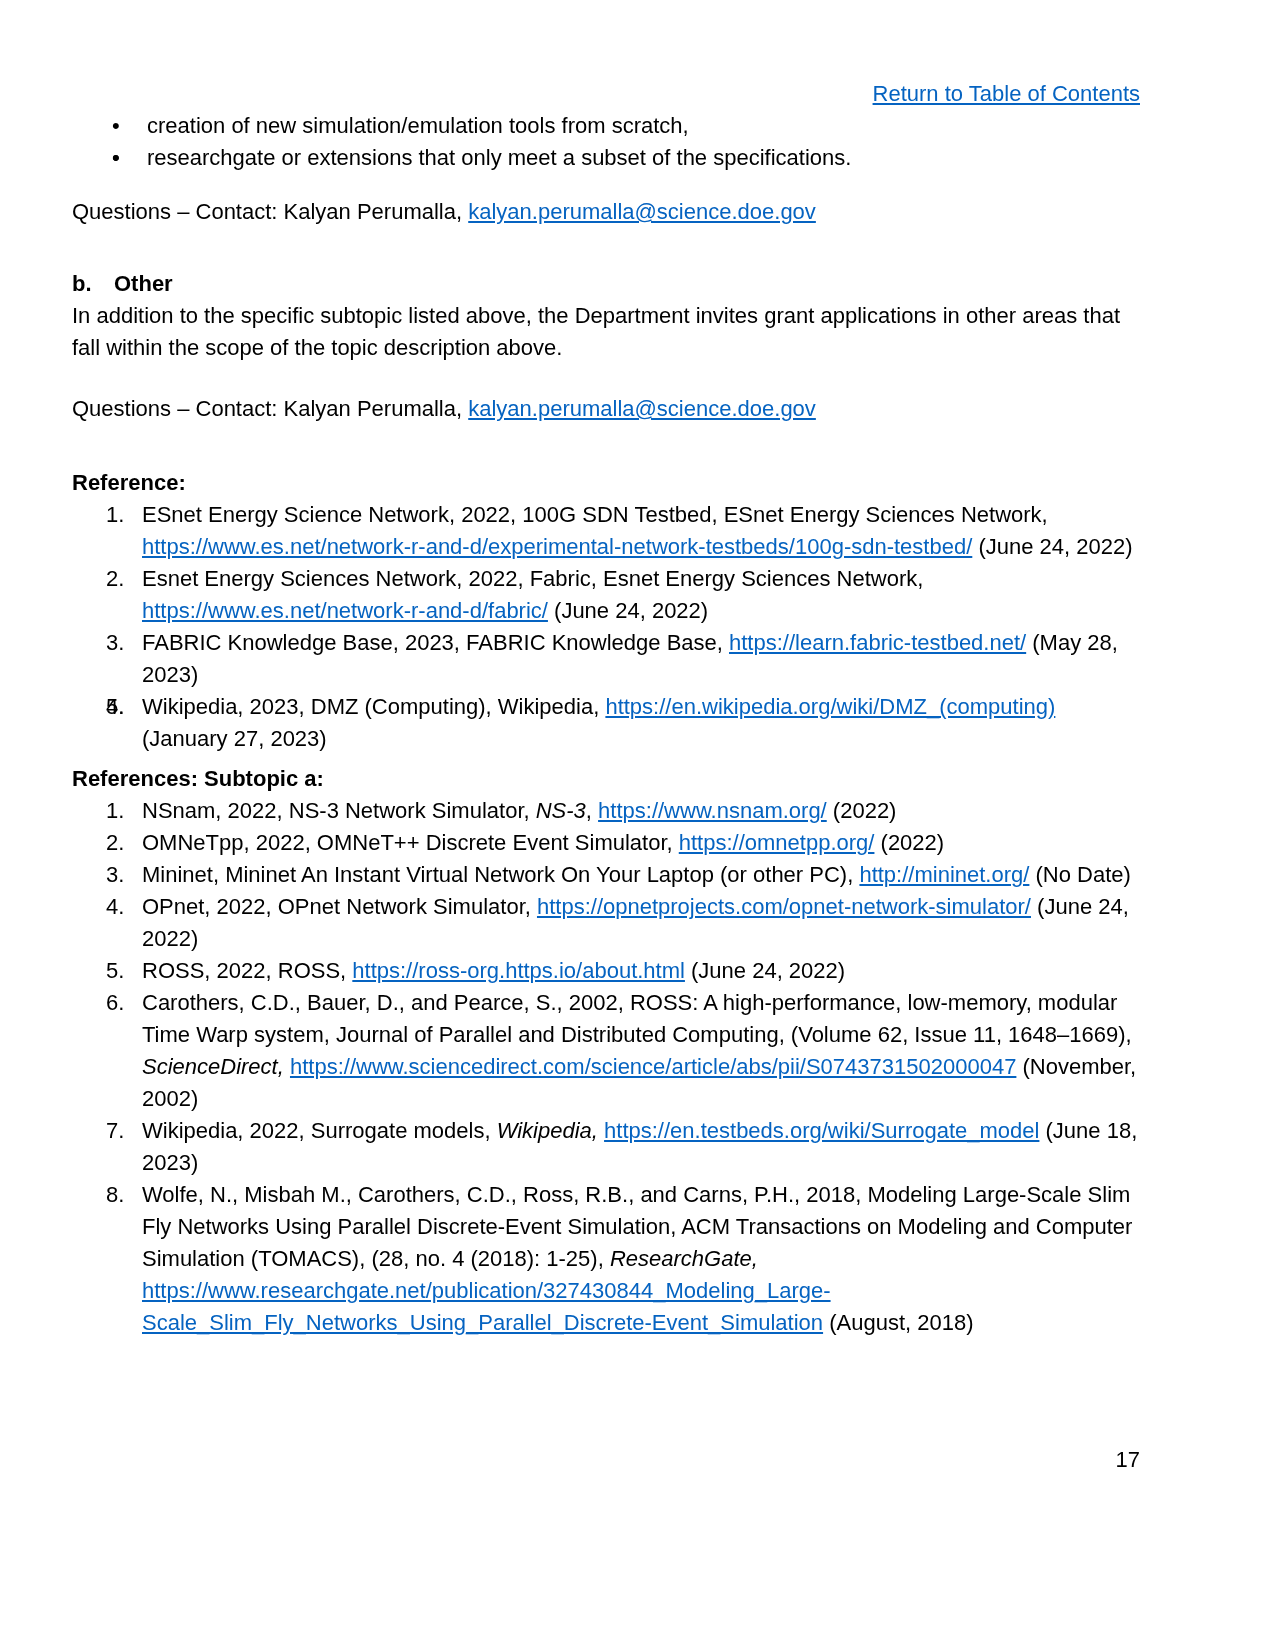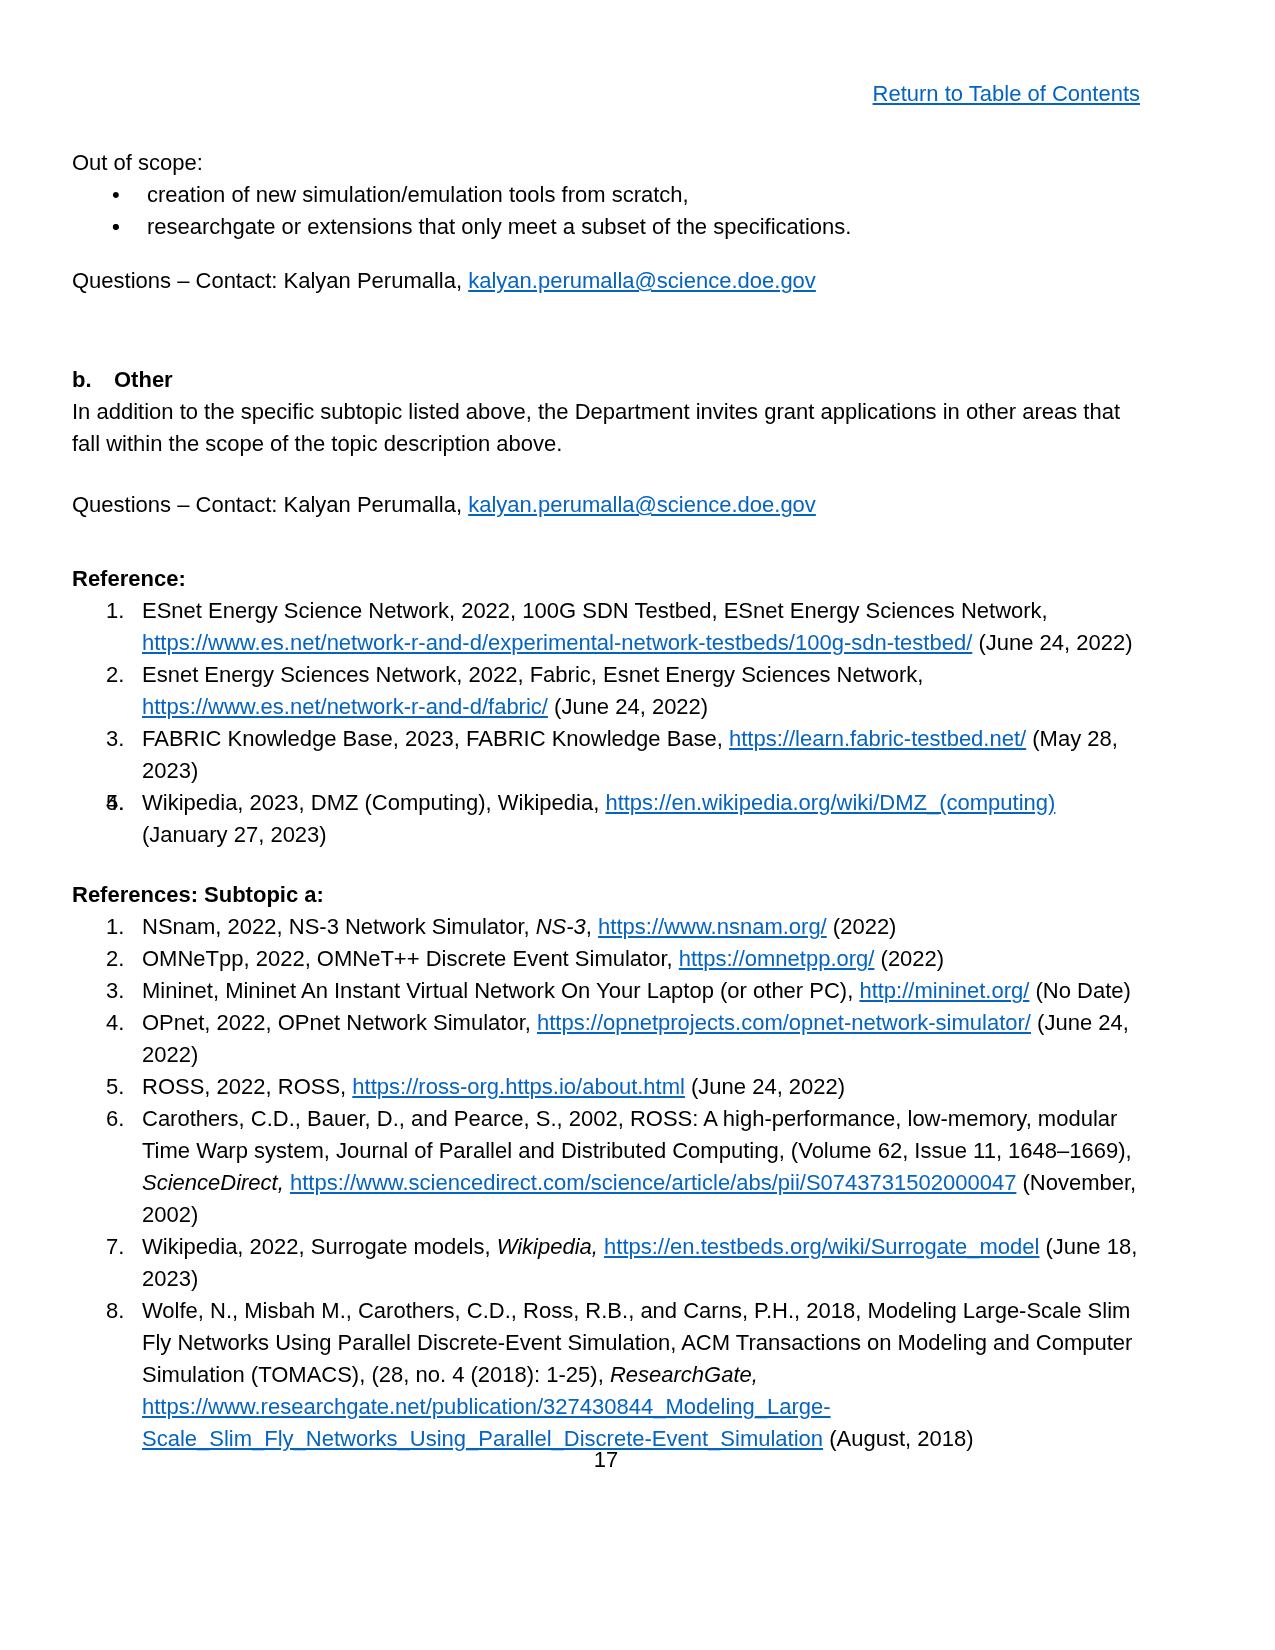--- a/index.html
+++ b/index.html
@@ -17,47 +17,46 @@
   }
   .toc-line { text-align:right; }
   a.lnk, .lnk { color:#0563C1; text-decoration:underline; cursor:pointer; overflow-wrap:anywhere; }
   .it { font-style:italic; }
 
   .out-of-scope-heading { margin-top:37px; }
   .bullet-item { position:relative; padding-left:75px; }
   .bullet-glyph { position:absolute; left:40px; top:0; }
 
   .contact-line-1 { margin-top:22px; }
-  .other-heading { margin-top:67px; font-weight:bold; }
+  .other-heading { margin-top:40px; font-weight:bold; }
   .other-label { display:inline-block; min-width:42px; }
   .contact-line-2 { margin-top:29px; }
 
   .ref-heading { margin-top:42px; font-weight:bold; }
-  .subtopic-heading { margin-top:28px; font-weight:bold; }
+  .subtopic-heading { margin-top:8px; font-weight:bold; }
 
   .ref-item { position:relative; padding-left:70px; }
   .ref-item .num { position:absolute; left:34px; top:0; }
 
   .footer-pagenum {
     position:absolute;
     top:1444px; left:72px;
     width:1068px;
-    text-align:center;
+    text-align:right;
   }
 </style>
 </head>
 <body>
 
 <div class="page">
 
   <div class="toc-line">
     <a class="lnk" href="#">Return to Table of Contents</a>
   </div>
 
-  <div class="out-of-scope-heading">Out of scope:</div>
 
   <div>
       <div class="bullet-item"><span class="bullet-glyph">•</span><span>creation of new simulation/emulation tools from scratch,</span></div>
       <div class="bullet-item"><span class="bullet-glyph">•</span></div>
       <div class="bullet-item"><span class="bullet-glyph">•</span><span>researchgate or extensions that only meet a subset of the specifications.</span></div>
     </div>
 
   <div class="contact-line-1">
     <span>Questions – Contact: Kalyan Perumalla, </span><a class="lnk" href="#">kalyan.perumalla@science.doe.gov</a>
   </div>

